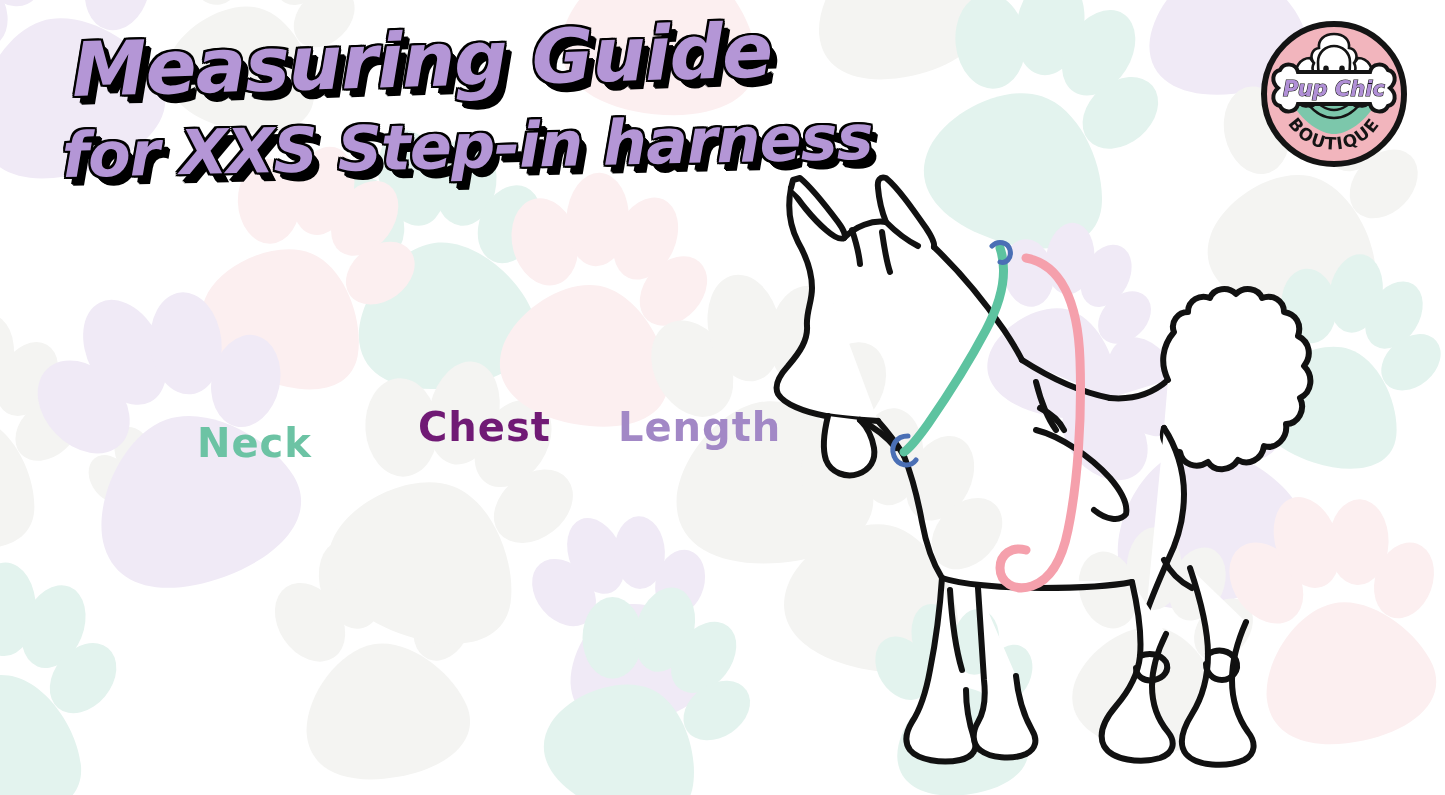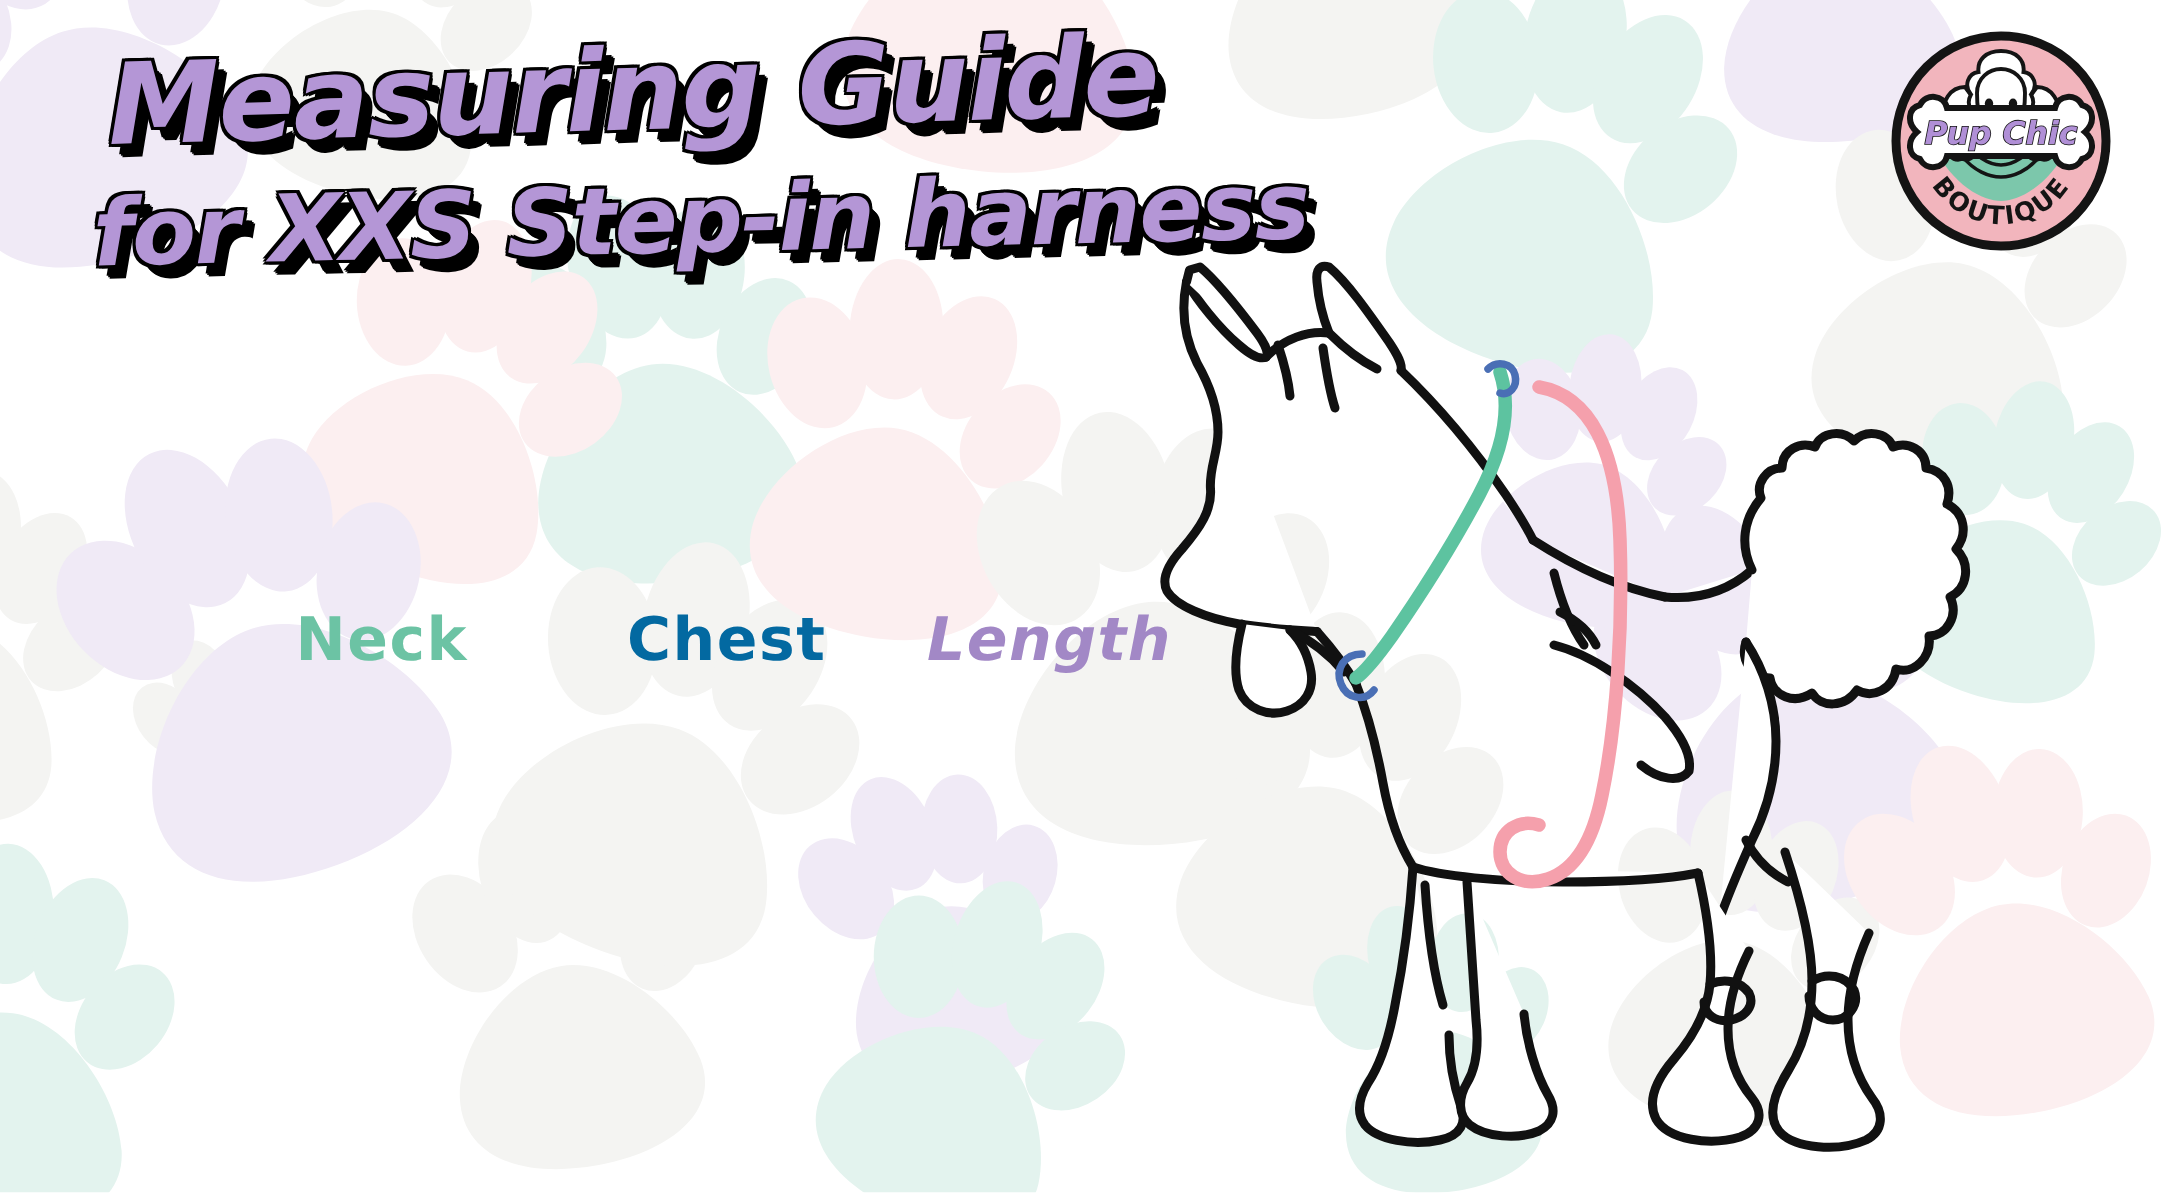--- a/index.html
+++ b/index.html
@@ -157,23 +157,23 @@
         <use xlink:href="#pawglyph" fill="#f0eaf6" transform="translate(1060,320) rotate(14) scale(1)"></use>
       </g>
   </svg>
 
   <div class="headline-block">
     <div class="headline headline-1" style="color: rgb(180, 150, 214);">Measuring Guide</div>
     <div class="headline headline-2" style="color: rgb(180, 150, 214);">for XXS Step-in harness</div>
   </div>
 
   <div class="meas-labels">
-    <div class="meas-label" style="left: 197px; color: rgb(108, 195, 164);">Neck</div>
-    <div class="meas-label" style="left: 418px; color: #0369a1;">Chest</div>
-    <div class="meas-label" style="left: 618px; color: rgb(162, 136, 198); font-style: italic;">Length</div>
+    <div class="meas-label" style="left: 197px; color: rgb(108, 195, 164); margin-top: 16px;">Neck</div>
+    <div class="meas-label" style="left: 418px; color: #701a75;">Chest</div>
+    <div class="meas-label" style="left: 618px; color: rgb(162, 136, 198);">Length</div>
   </div>
 
 
   <svg id="dog-wrap" viewBox="0 0 620 640" xmlns="http://www.w3.org/2000/svg">
 
     <g fill="#ffffff" stroke="#111111" stroke-width="6" stroke-linecap="round" stroke-linejoin="round">
 
       <path d="M 31 58
                C 27 78, 30 96, 38 112
                C 46 126, 52 142, 52 158

